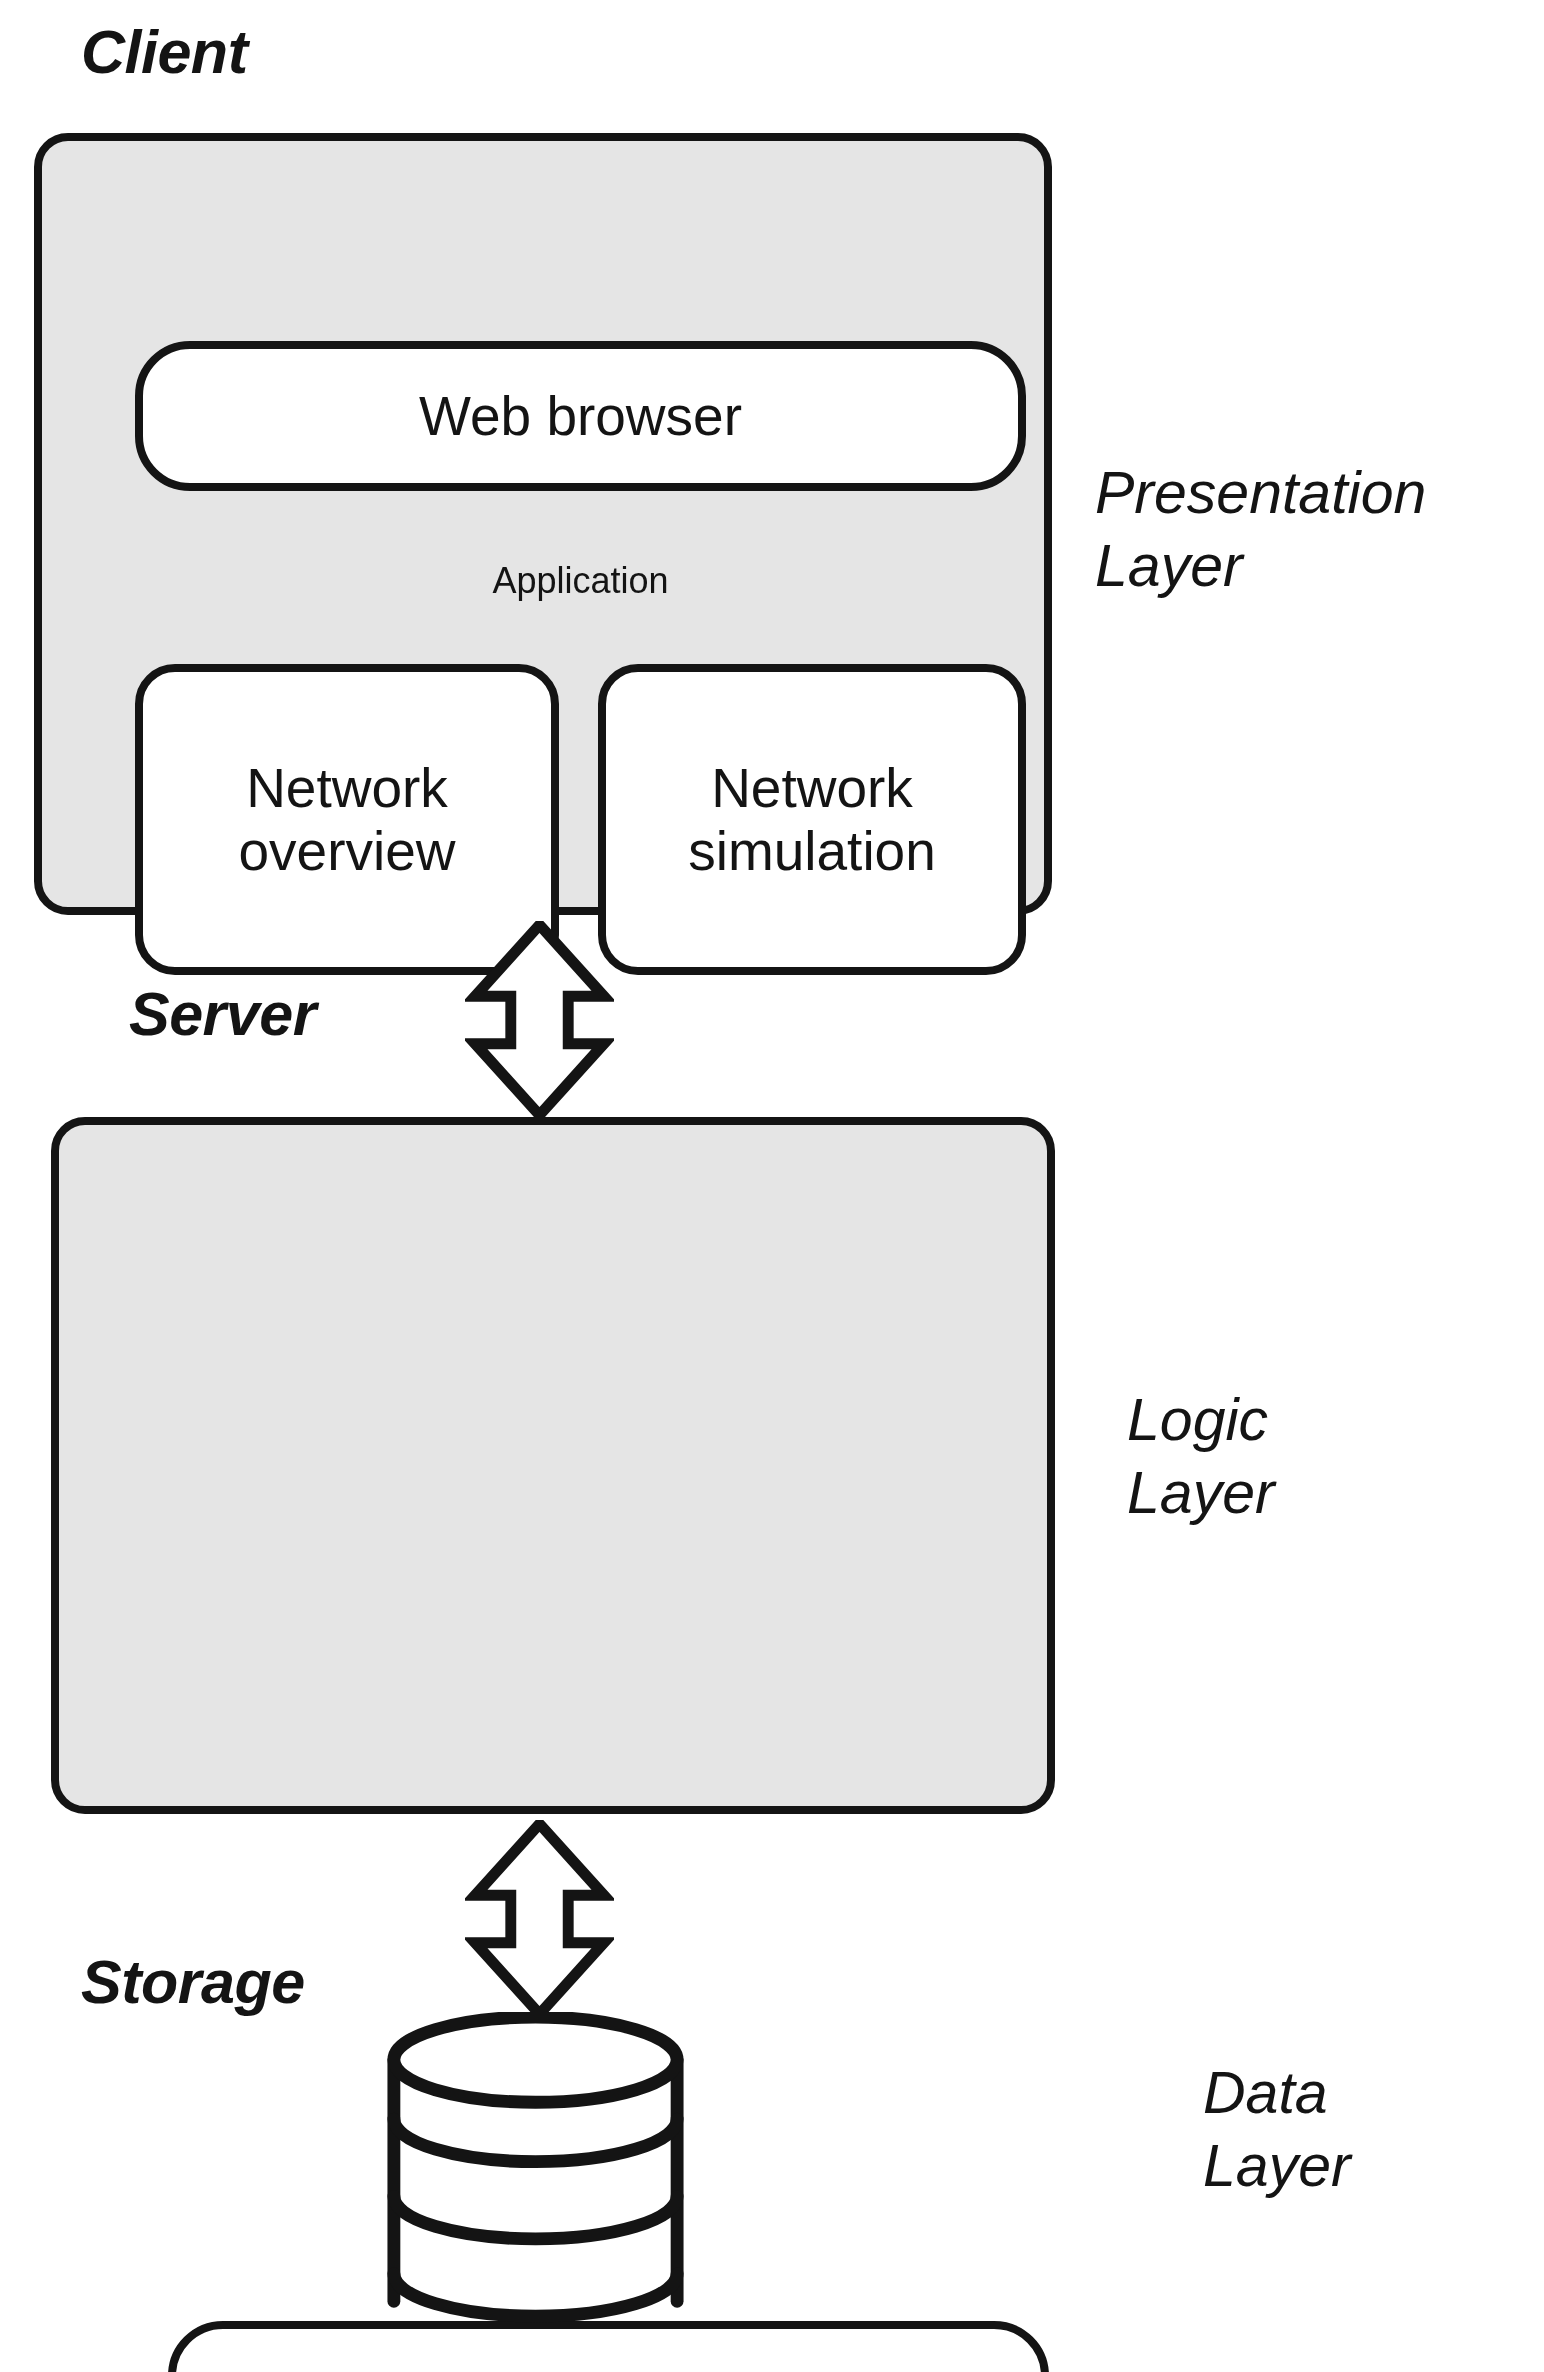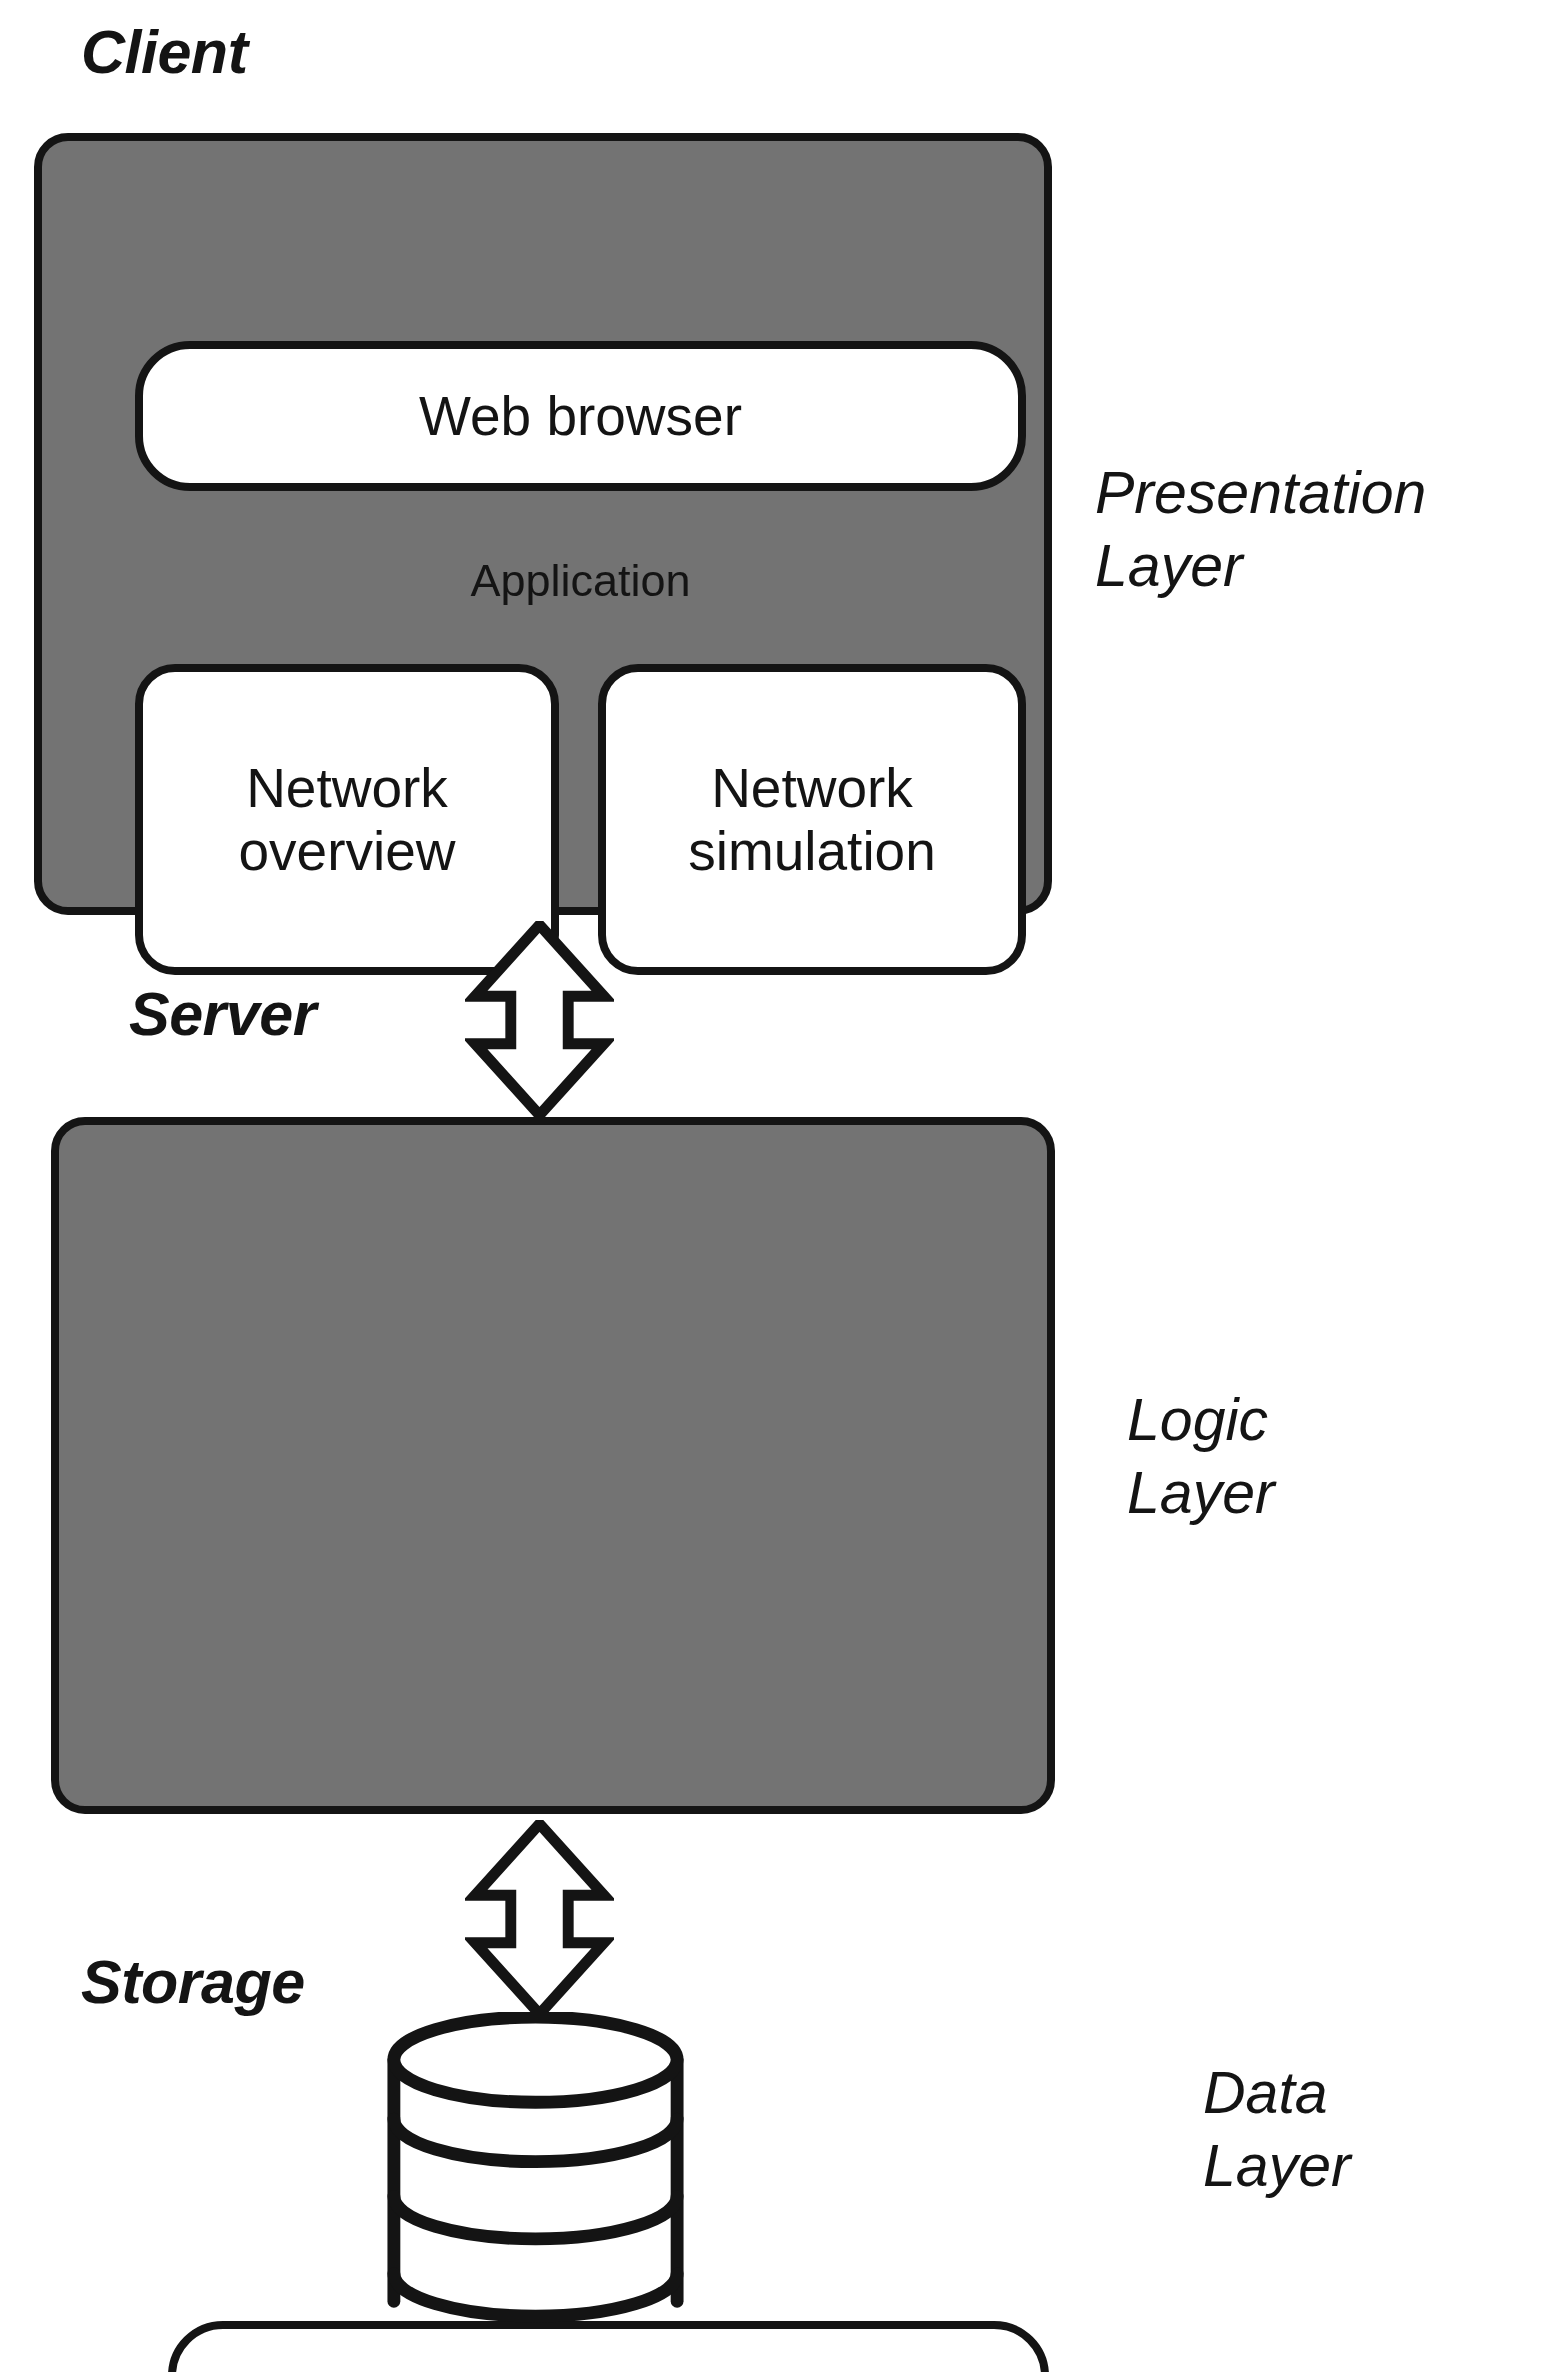--- a/index.html
+++ b/index.html
@@ -49,21 +49,21 @@
     white-space: nowrap;
   }
   #layer-presentation { left: 1095px; top: 457px;  }
   #layer-logic        { left: 1127px; top: 1384px; }
   #layer-data         { left: 1179px; top: 2057px; margin-left: 24px; }
 
   
   .container-box {
     position: absolute;
     box-sizing: border-box;
-    background: #737373;
+    background: #e5e5e5;
     border: 8px solid #141414;
     border-radius: 34px;
   }
   #client-container { left: 34px; top: 133px;  width: 1018px; height: 782px; }
   #server-container { left: 51px; top: 1117px; width: 1004px; height: 697px; }
 
   
   .component-box {
     position: absolute;
     box-sizing: border-box;
@@ -93,21 +93,21 @@
 
   #box-web-server        { left: 109px; top: 1196px; width: 881px; height: 154px; }
 
   
   #label-application {
     position: absolute;
     left: 93px;
     top: 408px;
     width: 891px;
     text-align: center;
-    font-size: 45px;
+    font-size: 36px;
     line-height: 63px;
     color: #141414;
   }
 
   
   .connector-arrow {
     position: absolute;
   }
   #arrow-client-server  { left: 465px; top: 921px;  width: 149px; height: 198px; }
   #arrow-server-storage { left: 465px; top: 1820px; width: 149px; height: 198px; }

